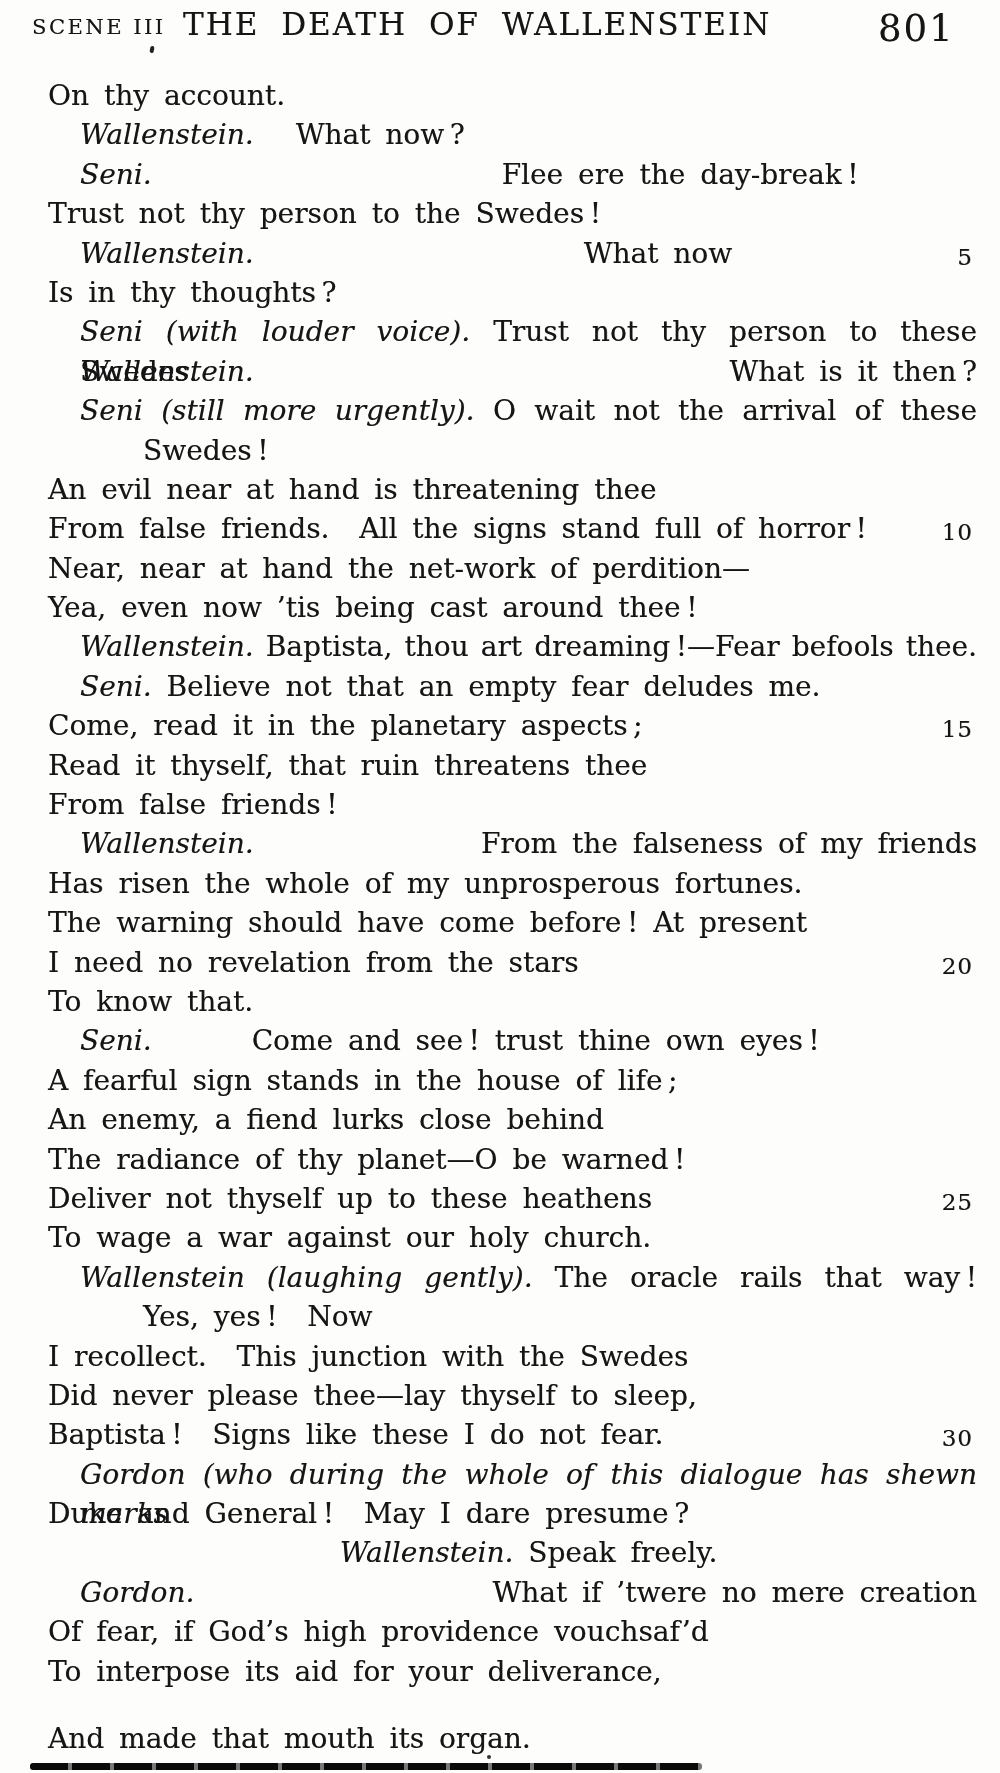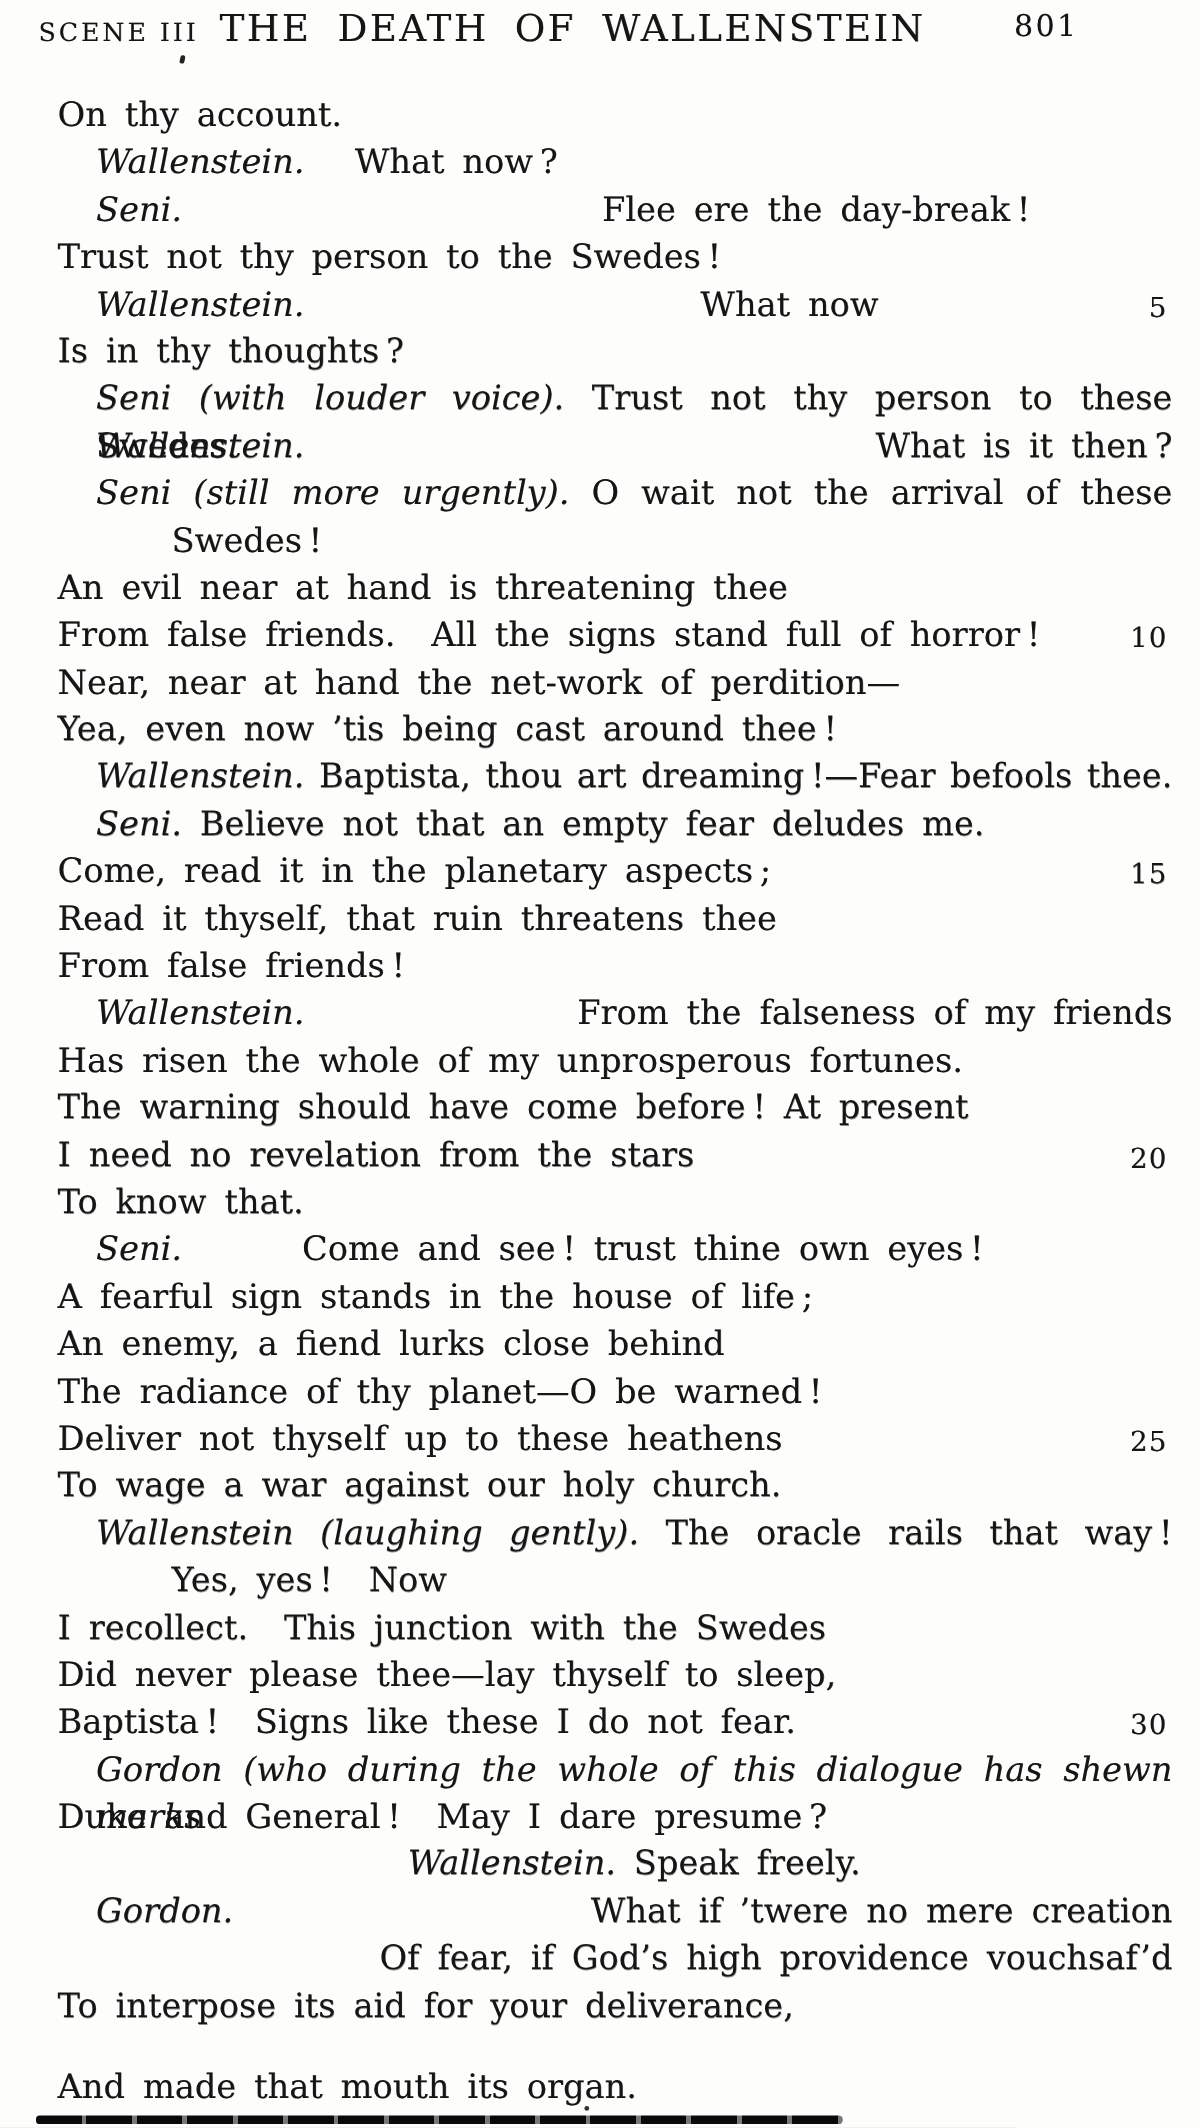--- a/index.html
+++ b/index.html
@@ -9,21 +9,21 @@
     background:#fdfdfc;
     overflow:hidden;
     font-family:"DejaVu Serif","Liberation Serif",serif;
     color:#151515;
     text-shadow:0.3px 0.3px 0 rgba(0,0,0,0.45);
   }
   
   #head{position:absolute;top:0;left:0;width:100%;height:64px;}
   .scene-label{position:absolute;left:32px;top:15px;font-size:21px;letter-spacing:2.5px;white-space:nowrap;}
   .book-title{position:absolute;left:183px;top:6px;font-size:31px;letter-spacing:2px;word-spacing:10px;white-space:nowrap;}
-  .page-number{position:absolute;left:845px;top:7px;font-size:25px;letter-spacing:2px;}
+  .page-number{position:absolute;left:878px;top:7px;font-size:37px;letter-spacing:2px;}
   
   #text-body{position:absolute;top:76px;left:12px;width:1000px;padding:0 35px 0 36px;box-sizing:border-box;}
   .line{
     position:relative;
     line-height:39.4px;height:39.4px;
     font-size:28px;
     word-spacing:6px;
     white-space:nowrap;
   }
   .line.fill{white-space:normal;text-align:justify;text-align-last:justify;word-spacing:3px;}
@@ -98,20 +98,20 @@
       <div class="line" style="padding-left: 0px;"><span>I recollect.&nbsp; This junction with the Swedes</span></div>
       <div class="line" style="padding-left: 0px;"><span>Did never please thee—lay thyself to sleep,</span></div>
       <div class="line" style="padding-left: 0px;"><span>Baptista !&nbsp; Signs like these I do not fear.</span><span class="lnum">30</span></div>
       <div class="line fill" style="padding-left: 32px;"><span class="it">Gordon (who during the whole of this dialogue has shewn marks</span></div>
       <div class="line" style="padding-left: 0px;"><span>Duke and General !&nbsp; May I dare presume ?</span></div>
       <div class="line" style="padding-left: 32px; text-align: center;"><span class="it">Wallenstein.</span><span> Speak freely.</span></div>
       <div class="line flex" style="padding-left: 32px;">
         <span class="it">Gordon.</span>
         <span class="push">What if ’twere no mere creation</span>
       </div>
-      <div class="line" style="padding-left: 0px; text-align: right;"><span>Of fear, if God’s high providence vouchsaf’d</span></div>
+      <div class="line" style="padding-left: 0px;"><span>Of fear, if God’s high providence vouchsaf’d</span></div>
       <div class="line" style="padding-left: 0px;"><span>To interpose its aid for your deliverance,</span></div>
       <div class="line" style="padding-left: 0px; margin-top: 28px;"><span>And made that mouth its organ.</span></div>
     </div>
 
   <div class="cutoff-bar"></div>
   <span class="speck-b"></span>
 </div>
 
 </body></html>

